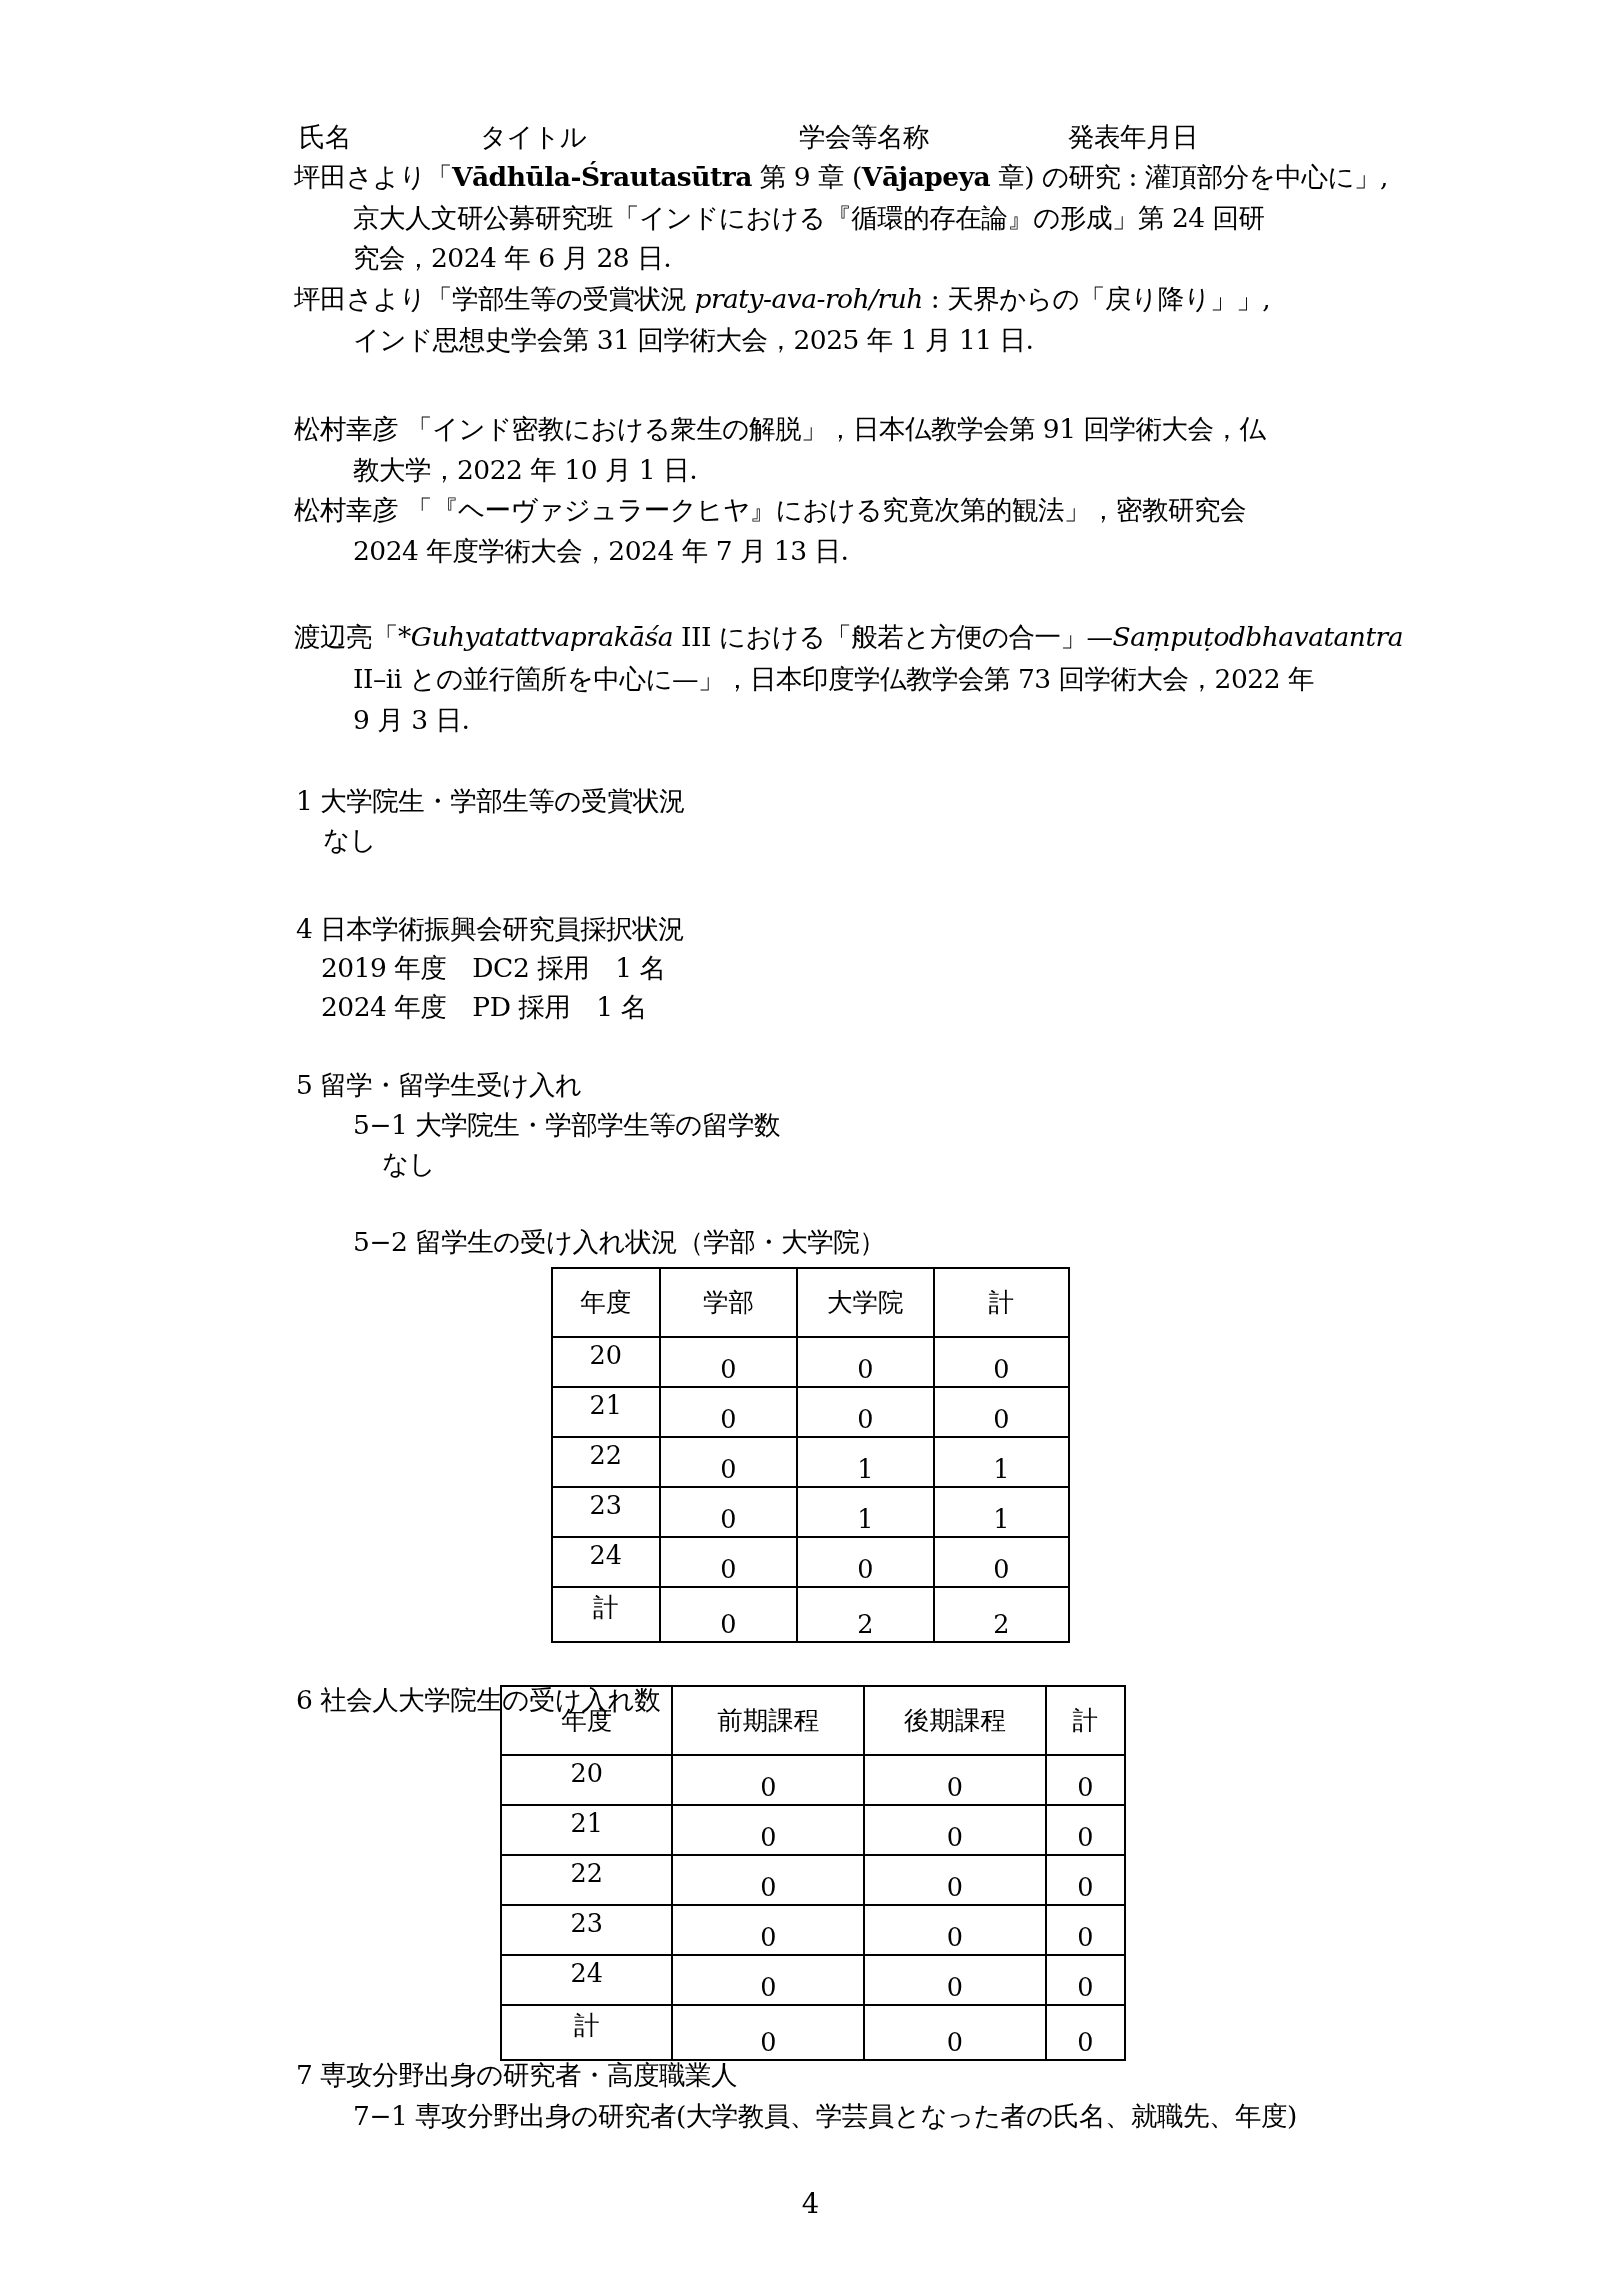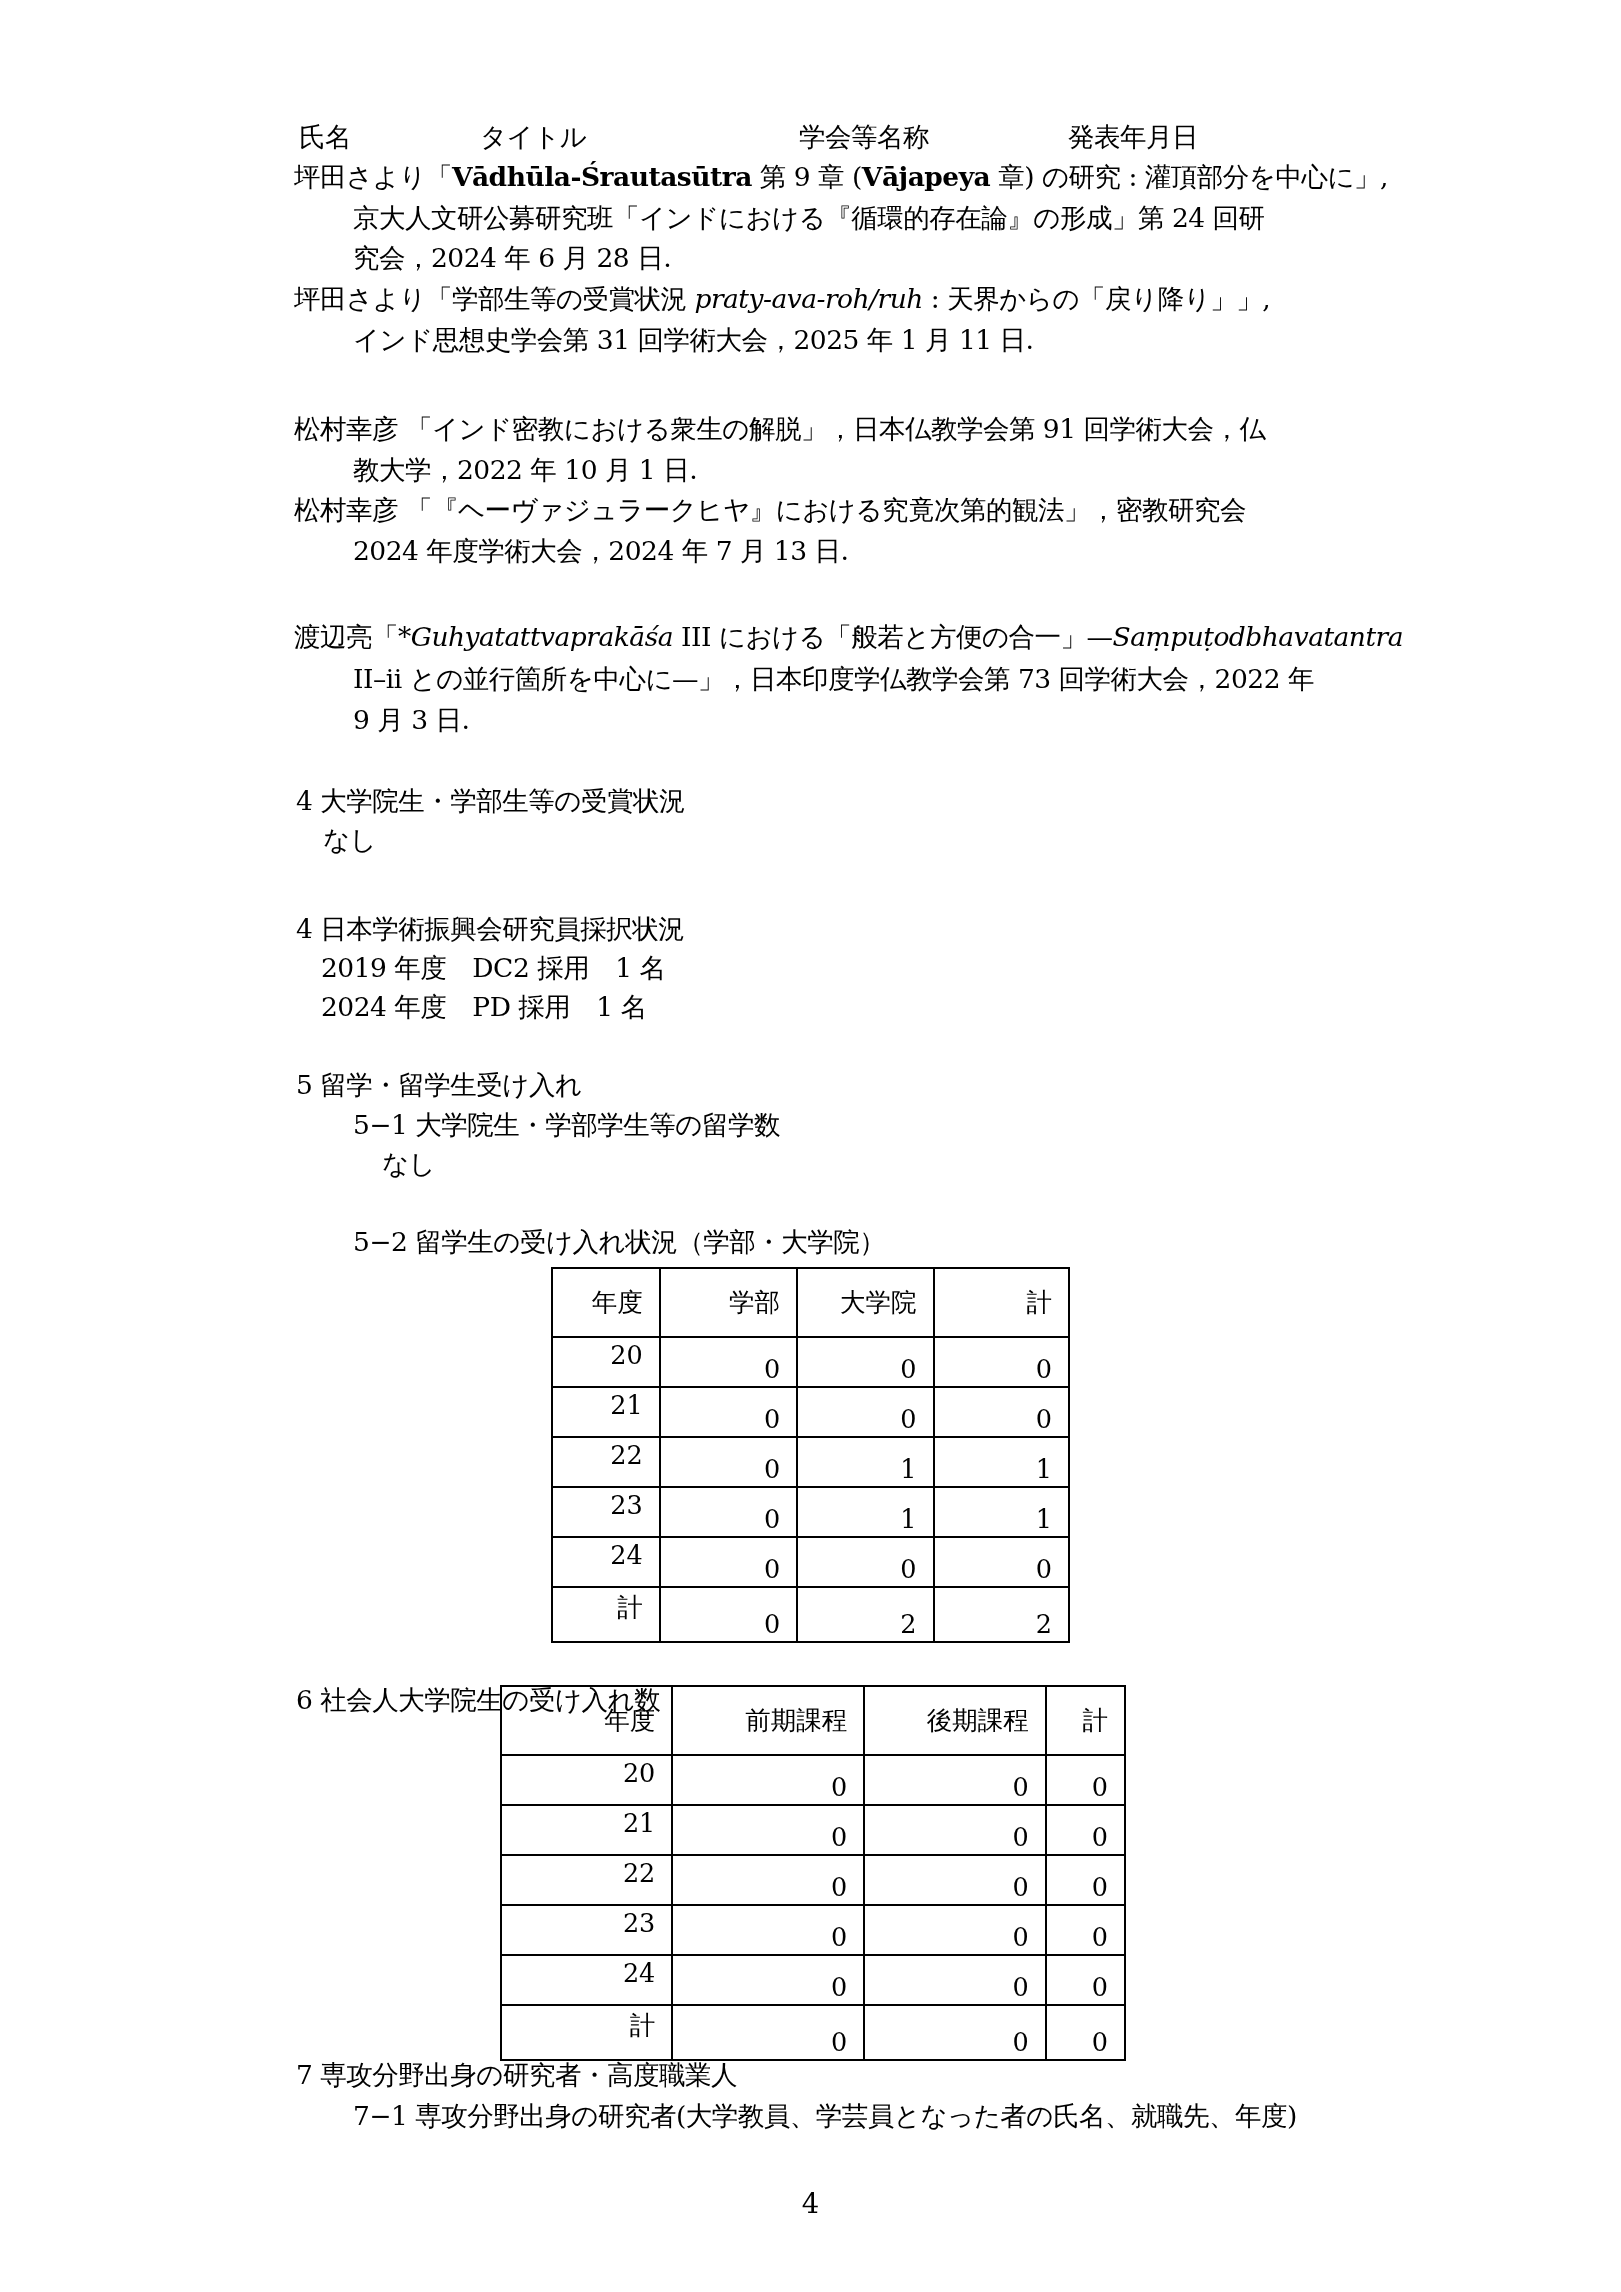--- a/index.html
+++ b/index.html
@@ -13,21 +13,21 @@
     font-size: 26.5px; line-height: 33px;
     letter-spacing: -0.5px;
   }
   .hdr span { position: absolute; top: 0; white-space: nowrap; }
   i { font-style: italic; }
   table.grid {
     position: absolute; border-collapse: collapse;
     font-size: 25.5px;
   }
   table.grid td, table.grid th {
-    border: 2.9px solid #000; padding: 16px; text-align: right; font-weight: normal;
+    border: 2.9px solid #000; padding: 16px; text-align: center; font-weight: normal;
     position: relative;
   }
   table.grid td.yr { vertical-align: top; padding-top: 2px; }
   table.grid td.v { vertical-align: bottom; padding-bottom: 2px; }
   table.grid th { vertical-align: middle; }
   .pnum { position: absolute; left: 0; width: 1621px; text-align: center; font-size: 27.4px; }
 </style>
 </head>
 <body>
 
@@ -58,21 +58,21 @@
   <span>松村幸彦</span><span> 「『ヘーヴァジュラークヒヤ』における究竟次第的観法」，密教研究会</span>
 </div>
 <div class="ln" style="left:353px; top:534px;">2024 年度学術大会，2024 年 7 月 13 日.</div>
 
 <div class="ln" style="left:294px; top:620px;">
   <span>渡辺亮</span><span>「*</span><i>Guhyatattvaprakāśa</i><span> III における「般若と方便の合一」—</span><i>Saṃpuṭodbhavatantra</i>
 </div>
 <div class="ln" style="left:353px; top:662px;">II–ii との並行箇所を中心に—」，日本印度学仏教学会第 73 回学術大会，2022 年</div>
 <div class="ln" style="left:353px; top:703px;">9 月 3 日.</div>
 
-<div class="ln" style="left:296px; top:784px;">4  大学院生・学部生等の受賞状況</div>
+<div class="ln" style="left:296px; top:784px;">1  大学院生・学部生等の受賞状況</div>
 <div class="ln" style="left:323px; top:823px;">なし</div>
 
 <div class="ln" style="left:296px; top:912px;">4  日本学術振興会研究員採択状況</div>
 <div class="ln" style="left:321px; top:951px;text-align:right;">2019 年度　DC2 採用　1 名</div>
 <div class="ln" style="left:321px; top:990px;">2024 年度　PD 採用　1 名</div>
 
 <div class="ln" style="left:296px; top:1068px;">5  留学・留学生受け入れ</div>
 <div class="ln" style="left:353px; top:1108px;">5−1  大学院生・学部学生等の留学数</div>
 <div class="ln" style="left:382px; top:1147px;">なし</div>
 <div class="ln" style="left:353px; top:1225px;">5−2  留学生の受け入れ状況（学部・大学院）</div>

